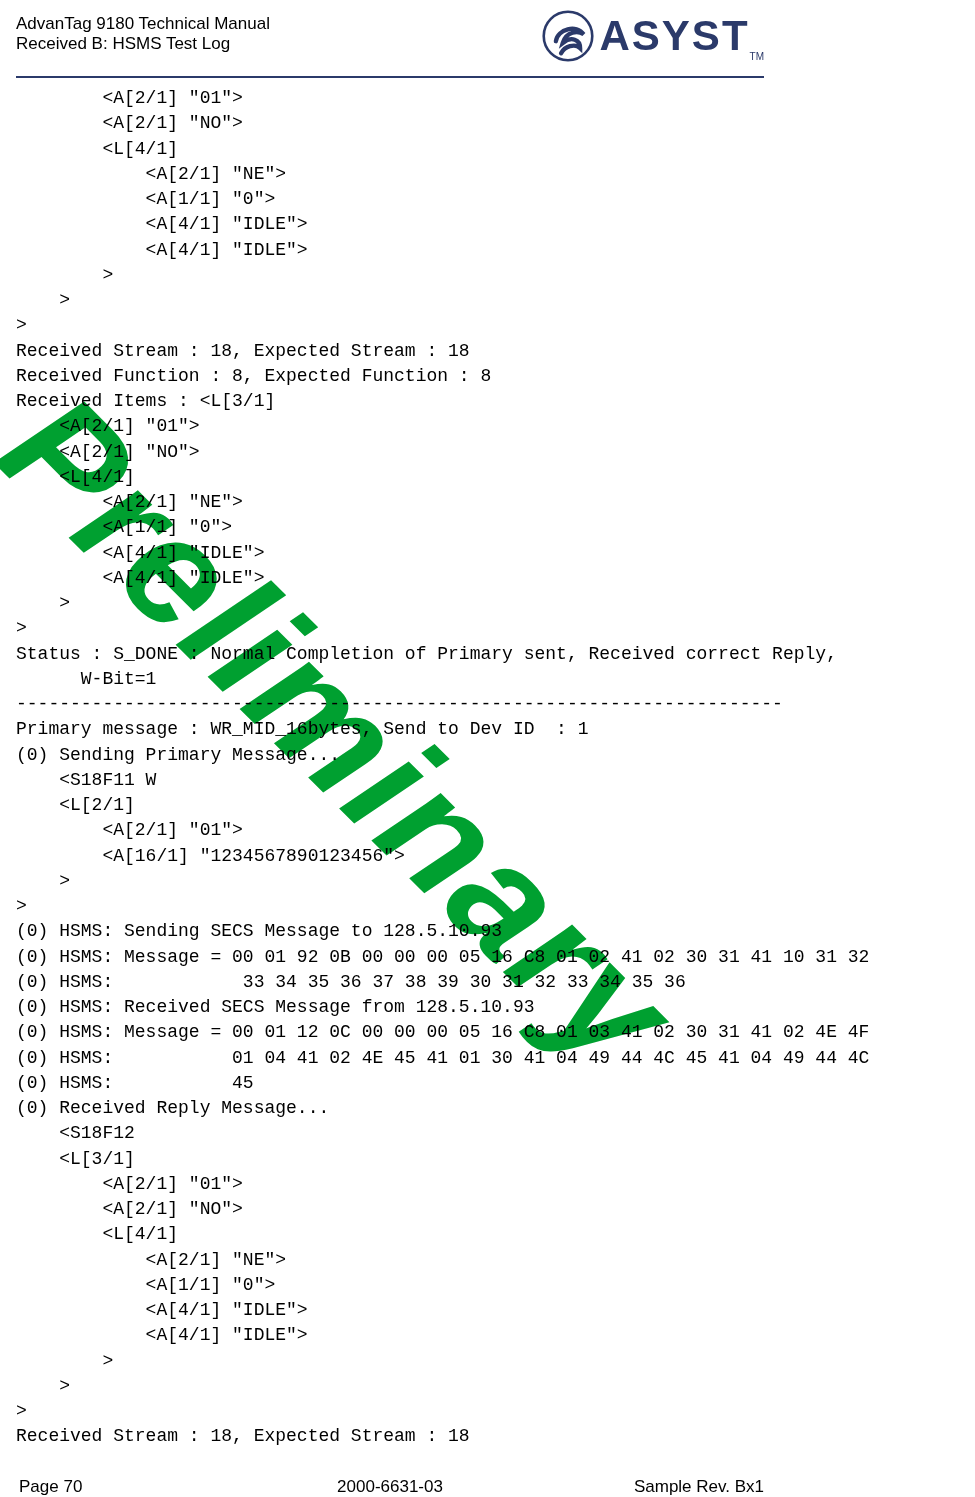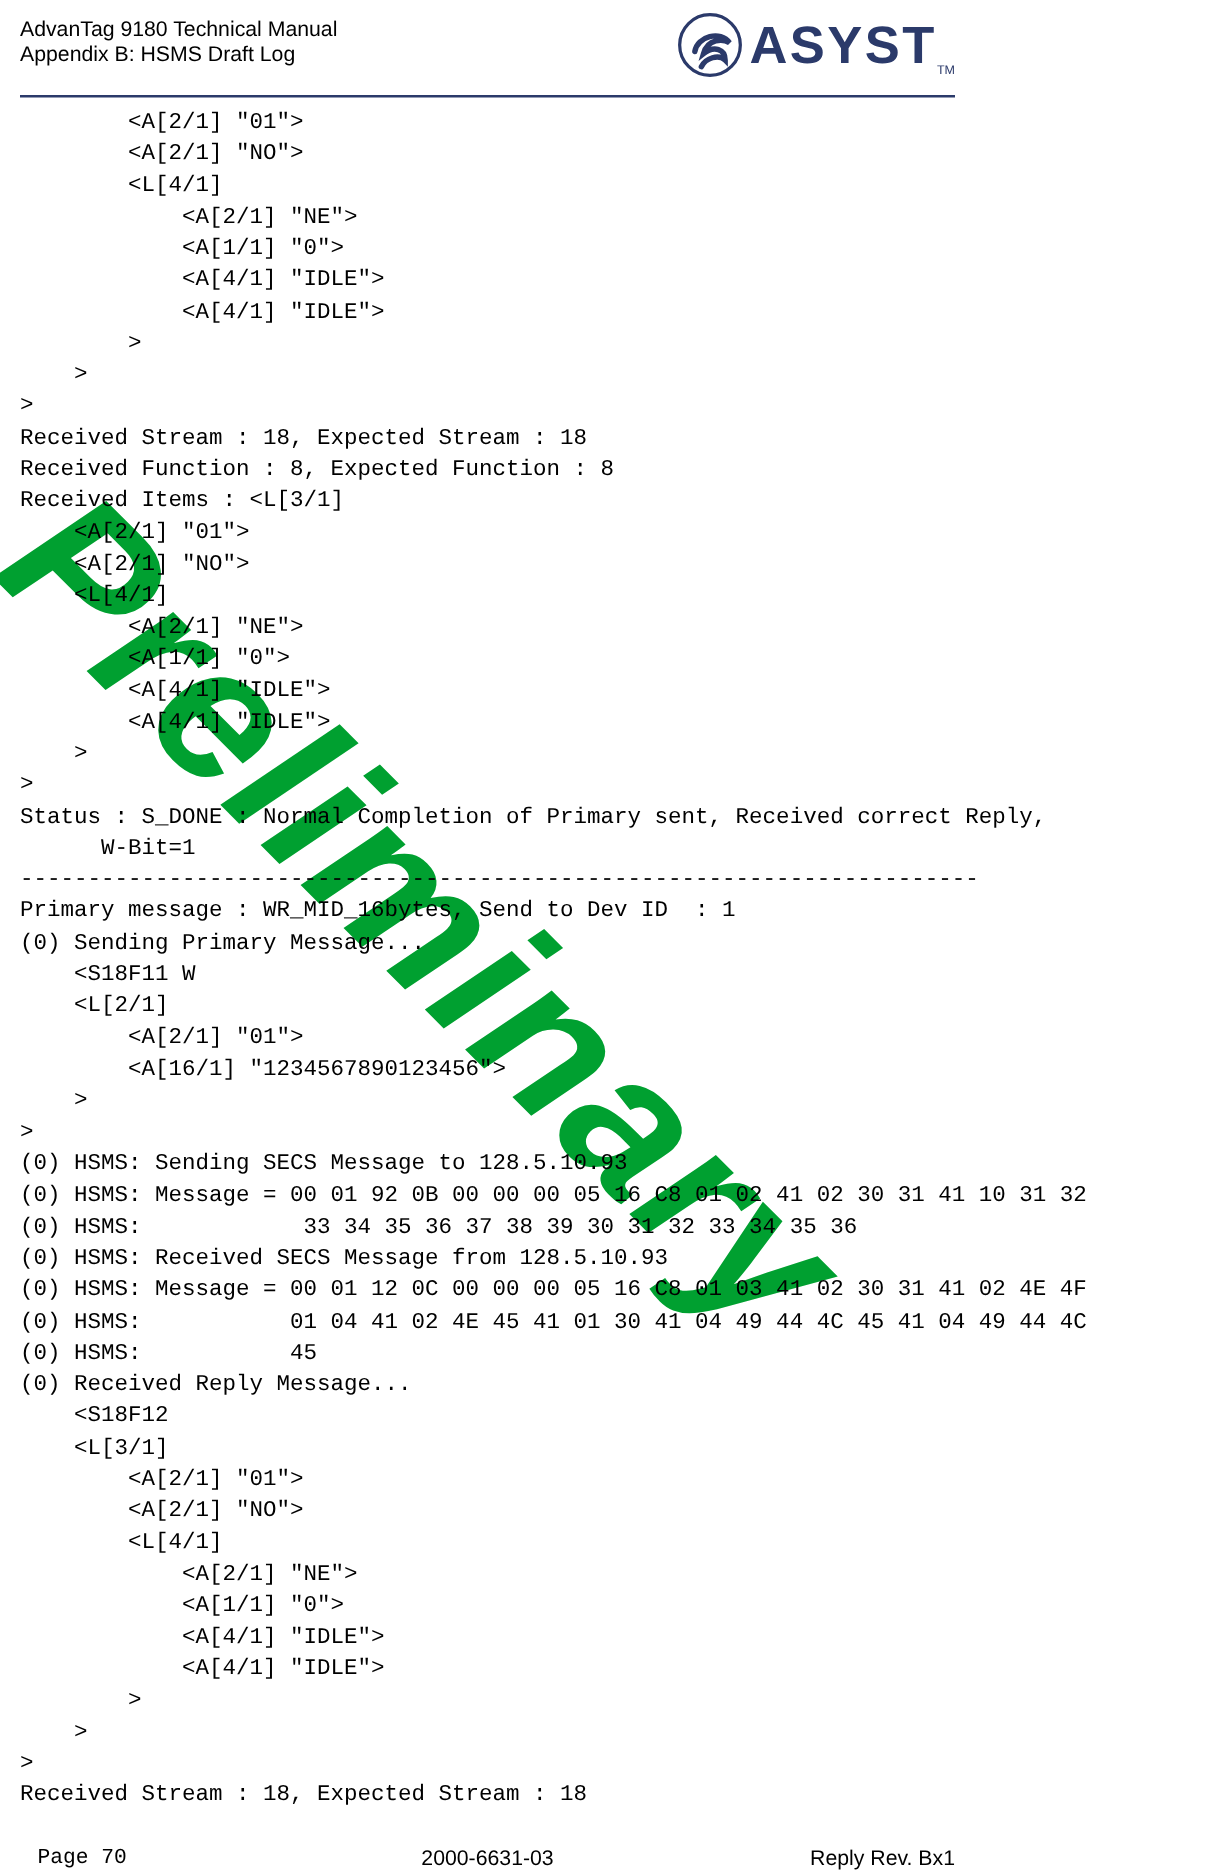--- a/index.html
+++ b/index.html
@@ -91,33 +91,33 @@
     letter-spacing: 2px;
   }
   .footer {
     position: absolute;
     left: 16px;
     right: 16px;
     bottom: 20px;
     font-family: Arial, Helvetica, sans-serif;
     font-size: 17px;
   }
-  .footer-left   { position: absolute; left: 14px; font-family: Liberation Mono, monospace; }
+  .footer-left   { position: absolute; left: 3px; }
   .footer-center { position: absolute; left: 0; right: 0; text-align: center; }
   .footer-right  { position: absolute; right: 0; }
 </style>
 </head>
 <body>
 
 <div class="page">
 
   <div class="header">
     <div class="header-left">
       <div>AdvanTag 9180 Technical Manual</div>
-      <div>Appendix B: HSMS Draft Log</div>
+      <div>Received B: HSMS Test Log</div>
     </div>
     <div class="header-right">
       <span class="logo-swirl">
         <svg viewBox="0 0 60 60" width="52" height="52">
           <circle cx="30" cy="30" r="28" fill="none" stroke="#2b3a6a" stroke-width="3"></circle>
           <path d="M16 36 C18 22, 40 16, 48 28 C42 24, 28 24, 24 38 C34 30, 44 34, 44 44 C38 38, 26 42, 22 50" fill="none" stroke="#2b3a6a" stroke-width="5" stroke-linecap="round"></path>
         </svg>
       </span>
       <span class="logo-text">ASYST</span>
       <span class="logo-tm">TM</span>
@@ -179,16 +179,16 @@
             &lt;A[4/1] "IDLE"&gt;
             &lt;A[4/1] "IDLE"&gt;
         &gt;
     &gt;
 &gt;
 Received Stream : 18, Expected Stream : 18</div>
 
   <div class="footer">
     <span class="footer-left">Page 70</span>
     <span class="footer-center">2000-6631-03</span>
-    <span class="footer-right">Reply Rev. Bx1</span>
+    <span class="footer-right">Sample Rev. Bx1</span>
   </div>
 
 </div>
 
 </body></html>

